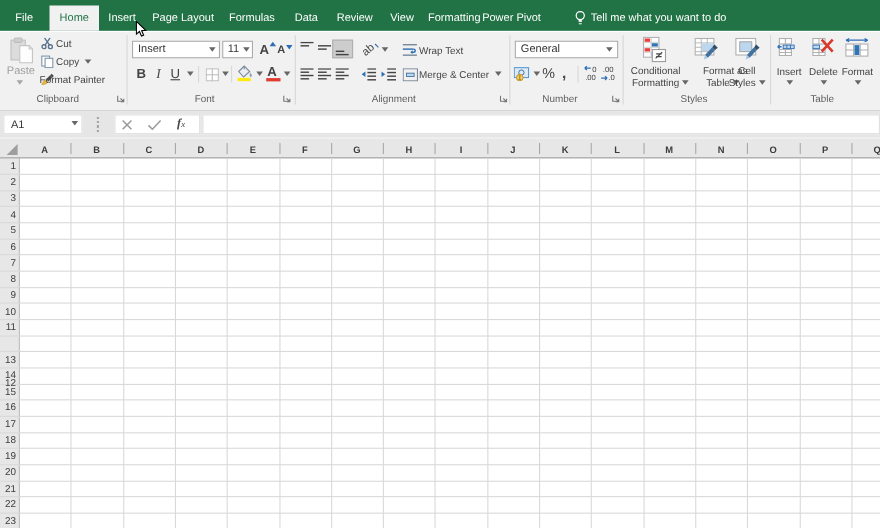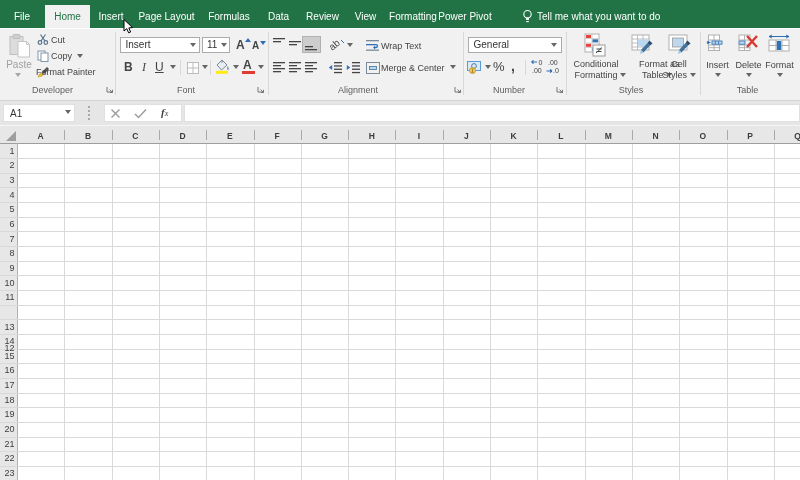--- a/index.html
+++ b/index.html
@@ -37,21 +37,21 @@
 <line x1="5.2" y1="12.6" x2="7.8" y2="12.6" stroke="#fff" stroke-width="1.1"></line>
 </svg>
 <div class="tab" style="left:537px;width:200px;text-align:left;">Tell me what you want to do</div>
 <div class="abs" style="left:0;top:29px;width:800px;height:72px;background:#f1f1f1;"></div>
 <div class="abs" style="left:0;top:100px;width:800px;height:1px;background:#d4d4d4;"></div>
 <div class="grpsep" style="left:115px;"></div>
 <div class="grpsep" style="left:267.5px;"></div>
 <div class="grpsep" style="left:463px;"></div>
 <div class="grpsep" style="left:566px;"></div>
 <div class="grpsep" style="left:700px;"></div>
-<div class="grplabel" style="left:22.5px;top:85px;width:60px;">Developer</div>
+<div class="grplabel" style="left:22.5px;top:85px;width:60px;">Clipboard</div>
 <div class="grplabel" style="left:166.0px;top:85px;width:40px;">Font</div>
 <div class="grplabel" style="left:328.0px;top:85px;width:60px;">Alignment</div>
 <div class="grplabel" style="left:484.0px;top:85px;width:50px;">Number</div>
 <div class="grplabel" style="left:611.0px;top:85px;width:40px;">Styles</div>
 <div class="grplabel" style="left:727.5px;top:85px;width:40px;">Table</div>
 <svg class="launcher" style="left:106px;top:86px;" width="8" height="8" viewBox="0 0 8 8">
 <path d="M1 1 L1 6 L6 6" fill="none" stroke="#777" stroke-width="1"></path>
 <path d="M3.5 3.5 L6.5 6.5 M6.5 3.8 L6.5 6.5 L3.8 6.5" fill="none" stroke="#777" stroke-width="1"></path>
 </svg>
 <svg class="launcher" style="left:257px;top:86px;" width="8" height="8" viewBox="0 0 8 8">

